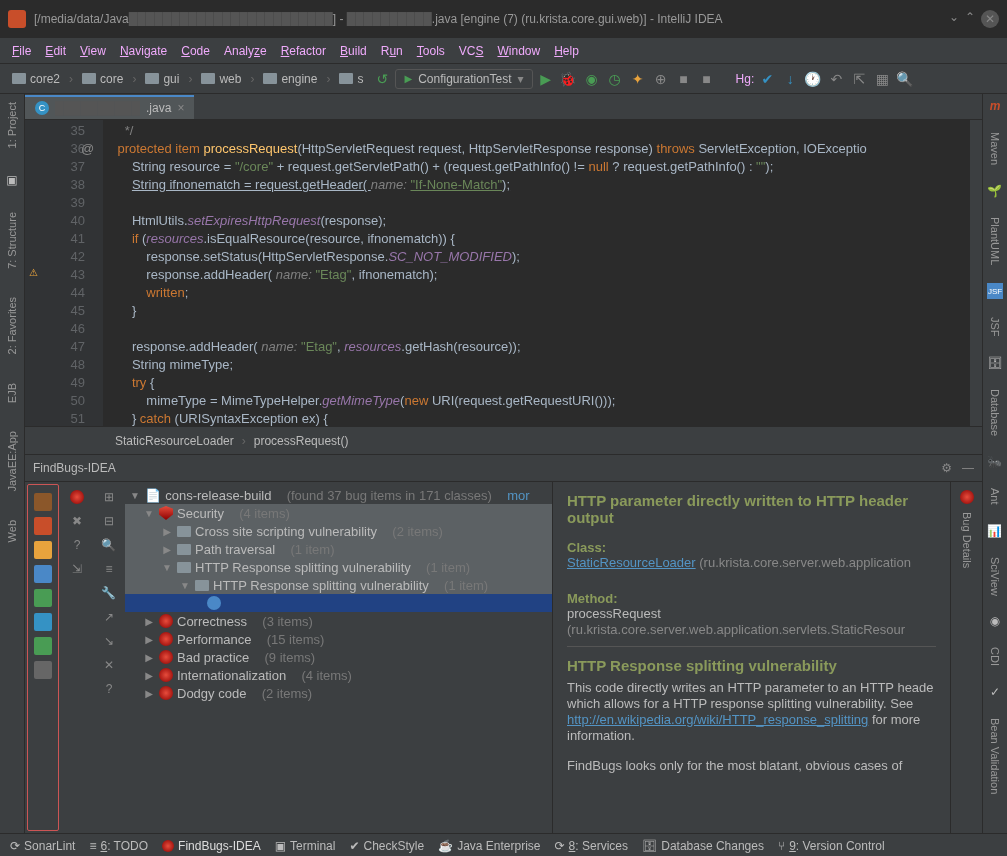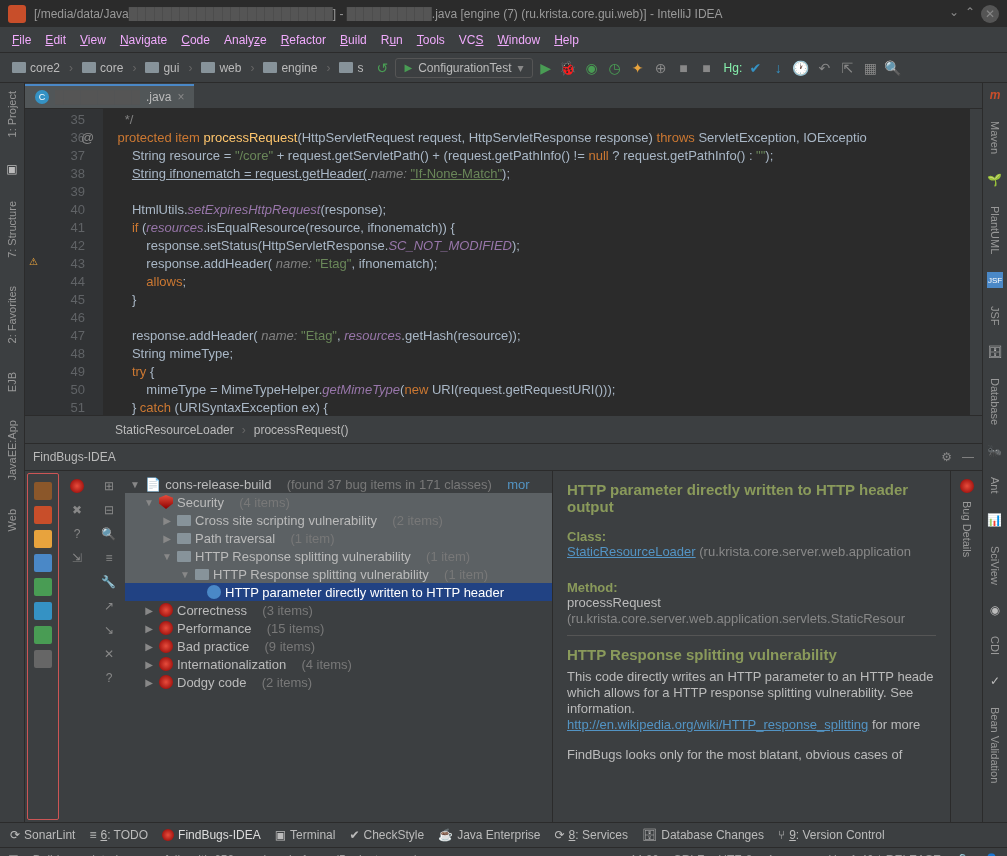--- a/index.html
+++ b/index.html
@@ -1,17 +1,17 @@
 <!DOCTYPE html>
 <html><head>
 <meta charset="utf-8">
 <style>
 * { margin:0; padding:0; box-sizing:border-box; font-family:"Segoe UI",Arial,sans-serif; }
 body { background:#3c3f41; color:#bbb; font-size:12px; width:1007px; height:856px; overflow:hidden; }
-.titlebar { height:27px; background:#2b2b2b; display:flex; align-items:center; padding:0 8px; color:#999; }
+.titlebar { height:38px; background:#2b2b2b; display:flex; align-items:center; padding:0 8px; color:#999; }
 .titlebar-icon { width:18px; height:18px; background:#c84e2a; border-radius:3px; margin-right:8px; }
 .title-txt { flex:1; font-size:12px; white-space:nowrap; overflow:hidden; }
 .title-ctrls { display:flex; gap:6px; }
 .title-ctrls span { cursor:pointer; color:#888; }
 .close-btn { width:18px; height:18px; border-radius:50%; background:#555; display:flex; align-items:center; justify-content:center; }
 .menubar { height:26px; background:#3c3f41; border-bottom:1px solid #2b2b2b; display:flex; align-items:center; padding:0 6px; gap:2px; }
 .menubar span { padding:2px 6px; color:#f0abfc; cursor:pointer; }
 .menubar span u { text-decoration:underline; }
 .toolbar { height:30px; background:#3c3f41; border-bottom:1px solid #2b2b2b; display:flex; align-items:center; padding:0 6px; gap:3px; }
 .crumb { display:flex; align-items:center; gap:4px; padding:2px 6px; color:#bbb; font-size:12px; }
@@ -149,21 +149,21 @@
       <span style="color:#888">▾</span>
   </div>
   <div class="tb-icon play-icon">▶</div>
   <div class="tb-icon bug-icon-g">🐞</div>
   <div class="tb-icon" style="color:#499c54">◉</div>
   <div class="tb-icon" style="color:#499c54">◷</div>
   <div class="tb-icon bolt-icon">✦</div>
   <div class="tb-icon">⊕</div>
   <div class="tb-icon">■</div>
   <div class="tb-icon">■</div>
-  <span style="color:#86efac;margin-left:4px">Hg:</span>
+  <span style="color:#f0abfc;margin-left:16px">Hg:</span>
   <div class="tb-icon check-blue">✔</div>
   <div class="tb-icon check-blue">↓</div>
   <div class="tb-icon">🕐</div>
   <div class="tb-icon">↶</div>
   <div class="tb-icon">⇱</div>
   <div class="tb-icon">▦</div>
   <div class="tb-icon">🔍</div>
 </div>
 
 <div class="main">
@@ -209,21 +209,21 @@
       </div>
 <div class="code">      <span class="com">*/</span>
     <span class="kw">protected item</span> <span class="fn">processRequest</span>(HttpServletRequest request, HttpServletResponse response) <span class="kw">throws</span> ServletException, IOExceptio
         String resource = <span class="str">"/core"</span> + request.getServletPath() + (request.getPathInfo() != <span class="kw">null</span> ? request.getPathInfo() : <span class="str">""</span>);
         <span class="ul">String ifnonematch = request.getHeader( </span><span class="pn">name: </span><span class="str ul">"If-None-Match"</span><span class="ul">);</span>
 
         HtmlUtils.<span class="fi">setExpiresHttpRequest</span>(response);
         <span class="kw">if</span> (<span class="fi" style="color:#9876aa">resources</span>.isEqualResource(resource, ifnonematch)) {
             response.setStatus(HttpServletResponse.<span class="fi">SC_NOT_MODIFIED</span>);
             response.addHeader( <span class="pn">name: </span><span class="str">"Etag"</span>, ifnonematch);
-            <span class="kw">allows</span>;<span style="background:#4b4b4b">​</span>
+            <span class="kw">written</span>;<span style="background:#4b4b4b">​</span>
         }
 
         response.addHeader( <span class="pn">name: </span><span class="str">"Etag"</span>, <span class="fi" style="color:#9876aa">resources</span>.getHash(resource));
         String mimeType;
         <span class="kw">try</span> {
             mimeType = MimeTypeHelper.<span class="fi">getMimeType</span>(<span class="kw">new</span> URI(request.getRequestURI()));
         } <span class="kw">catch</span> (URISyntaxException ex) {</div>
       <div class="editor-scroll"></div>
     </div>
 
@@ -272,43 +272,42 @@
 
       <div class="tree">
         <div class="tree-row"><span class="tr-arrow">▼</span><span style="color:#4a88c7">📄</span><span>cons-release-build</span>&nbsp;&nbsp;<span class="cnt">(found 37 bug items in 171 classes)</span>&nbsp;&nbsp;<span style="color:#5394c4">mor</span></div>
         <div class="tree-row tree-sel" style="padding-left:18px"><span class="tr-arrow">▼</span><div class="shield-ic"></div><span>Security</span>&nbsp;&nbsp;<span class="cnt">(4 items)</span></div>
         <div class="tree-row tree-sel" style="padding-left:36px"><span class="tr-arrow">▶</span><div class="folder-sm"></div><span>Cross site scripting vulnerability</span>&nbsp;&nbsp;<span class="cnt">(2 items)</span></div>
         <div class="tree-row tree-sel" style="padding-left:36px"><span class="tr-arrow">▶</span><div class="folder-sm"></div><span>Path traversal</span>&nbsp;&nbsp;<span class="cnt">(1 item)</span></div>
         <div class="tree-row tree-sel" style="padding-left:36px"><span class="tr-arrow">▼</span><div class="folder-sm"></div><span>HTTP Response splitting vulnerability</span>&nbsp;&nbsp;<span class="cnt">(1 item)</span></div>
         <div class="tree-row tree-sel" style="padding-left:54px"><span class="tr-arrow">▼</span><div class="folder-sm"></div><span>HTTP Response splitting vulnerability</span>&nbsp;&nbsp;<span class="cnt">(1 item)</span></div>
         <div class="tree-row tree-hl" style="padding-left:82px">
             <div class="bug-blue"></div>
-            <span>HTTP parameter directly written to HTTP header</span>
           </div>
         <div class="tree-row" style="padding-left:18px"><span class="tr-arrow">▶</span><div class="bug-red"></div><span>Correctness</span>&nbsp;&nbsp;<span class="cnt">(3 items)</span></div>
         <div class="tree-row" style="padding-left:18px"><span class="tr-arrow">▶</span><div class="bug-red"></div><span>Performance</span>&nbsp;&nbsp;<span class="cnt">(15 items)</span></div>
         <div class="tree-row" style="padding-left:18px"><span class="tr-arrow">▶</span><div class="bug-red"></div><span>Bad practice</span>&nbsp;&nbsp;<span class="cnt">(9 items)</span></div>
         <div class="tree-row" style="padding-left:18px"><span class="tr-arrow">▶</span><div class="bug-red"></div><span>Internationalization</span>&nbsp;&nbsp;<span class="cnt">(4 items)</span></div>
         <div class="tree-row" style="padding-left:18px"><span class="tr-arrow">▶</span><div class="bug-red"></div><span>Dodgy code</span>&nbsp;&nbsp;<span class="cnt">(2 items)</span></div>
       </div>
 
       <div class="details">
         <div class="det-h3">HTTP parameter directly written to HTTP header output</div>
         <div class="det-lbl">Class:</div>
         <div class="det-txt"><span class="det-link">StaticResourceLoader</span> <span class="det-gray">(ru.krista.core.server.web.application</span></div>
         <br>
         <div class="det-lbl">Method:</div>
         <div class="det-txt">processRequest</div>
         <div class="det-txt det-gray">(ru.krista.core.server.web.application.servlets.StaticResour</div>
         <div style="height:1px;background:#555;margin:8px 0"></div>
         <div class="det-h32">HTTP Response splitting vulnerability</div>
         <div class="det-txt">This code directly writes an HTTP parameter to an HTTP heade</div>
         <div class="det-txt">which allows for a HTTP response splitting vulnerability. See</div>
+        <div class="det-txt"><span class="det-link">http://en.wikipedia.org/wiki/HTTP_response_splitting</span><span> for more</span></div>
         <div class="det-txt">information.</div>
-        <div class="det-txt"><span class="det-link">http://en.wikipedia.org/wiki/HTTP_response_splitting</span><span> for more</span></div>
         <br>
         <div class="det-txt">FindBugs looks only for the most blatant, obvious cases of</div>
       </div>
 
       <div class="details-r">
         <div class="bug-red"></div>
         <div class="det-label-r">Bug Details</div>
       </div>
     </div>
   </div>

